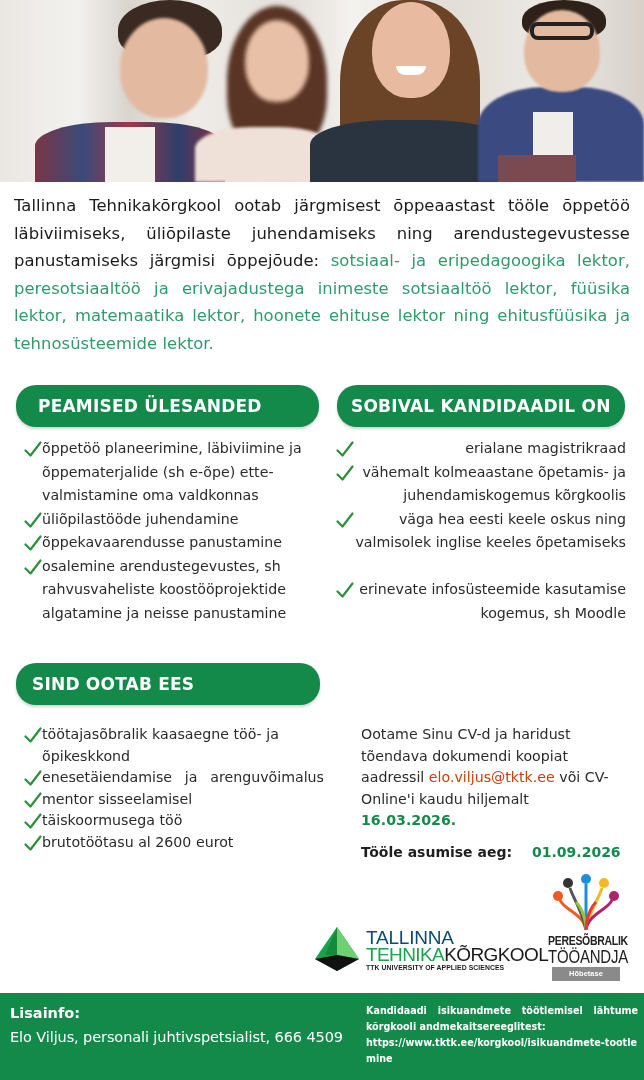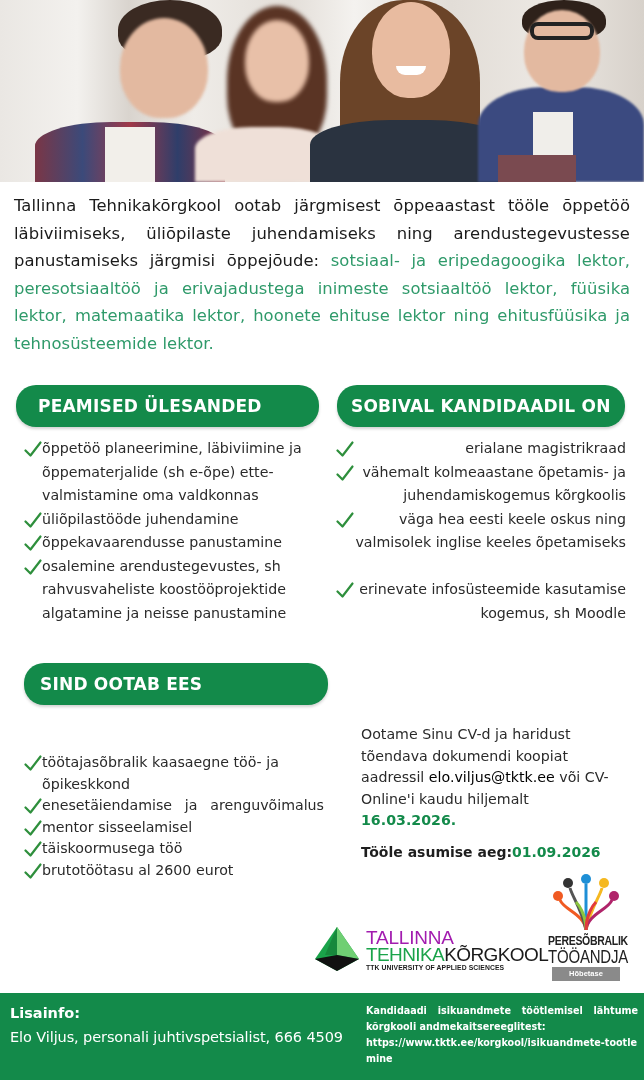--- a/index.html
+++ b/index.html
@@ -26,29 +26,29 @@
           font-weight: bold; font-size: 17px; display: flex; align-items: center; padding-left: 22px; letter-spacing: 0.2px;
           box-shadow: 0 2px 3px rgba(0,0,0,0.18); }
   .list { position: absolute; font-size: 14.2px; line-height: 23.5px; color: #2a2a2a; }
   .list .item { position: relative; padding-left: 18px; }
   .list .item .check { position: absolute; left: 0; top: 3px; width: 18px; height: 18px; }
   .list .item.justify { text-align: justify; text-align-last: justify; }
   .list .sub { padding-left: 18px; }
   .spacer { height: 23.5px; }
 
   .apply { position: absolute; left: 361px; top: 724px; width: 250px; font-size: 14.2px; line-height: 21.5px; color: #2a2a2a; }
-  .apply .email { color: #000000; }
+  .apply .email { color: #c2410c; }
   .apply .deadline { color: #138a4a; font-weight: bold; }
   .start { position: absolute; left: 361px; top: 844px; font-size: 14px; font-weight: bold; color: #1e1e1e; }
-  .start .date { color: #138a4a; margin-left: 0; }
+  .start .date { color: #138a4a; margin-left: 20px; }
 
   
   .ttk-logo { position: absolute; left: 313px; top: 925px; width: 230px; height: 52px; }
   .ttk-tri { position: absolute; left: 0; top: 0; width: 48px; height: 48px; }
-  .ttk-text1 { position: absolute; left: 53px; top: 3px; font-family: "Liberation Sans", sans-serif; font-size: 19px; line-height: 19px; color: #a21caf; letter-spacing: -0.2px; }
+  .ttk-text1 { position: absolute; left: 53px; top: 3px; font-family: "Liberation Sans", sans-serif; font-size: 19px; line-height: 19px; color: #0c4a6e; letter-spacing: -0.2px; }
   .ttk-text2 { position: absolute; left: 53px; top: 20px; font-family: "Liberation Sans", sans-serif; font-size: 19px; line-height: 19px; letter-spacing: -0.6px; }
   .ttk-text2 .g { color: #1aa34a; }
   .ttk-text2 .k { color: #1a1a1a; }
   .ttk-text3 { position: absolute; left: 53px; top: 39px; font-family: "Liberation Sans", sans-serif; font-size: 6.8px; font-weight: bold; color: #1a1a1a; letter-spacing: 0.1px; white-space: nowrap; }
 
   .pt-logo { position: absolute; left: 548px; top: 874px; width: 76px; height: 108px; }
   .pt-art { position: absolute; left: 2px; top: 0; width: 72px; height: 56px; }
   .pt-t1 { position: absolute; left: 0; top: 58px; width: 76px; text-align: center; font-family: "Liberation Sans", sans-serif;
            font-weight: bold; font-size: 10.5px; color: #222; letter-spacing: -0.3px; transform: scaleY(1.25); transform-origin: top; }
   .pt-t2 { position: absolute; left: 0; top: 72px; width: 76px; text-align: center; font-family: "Liberation Sans", sans-serif;
@@ -139,24 +139,24 @@
       </svg><span>vähemalt kolmeaastane õpetamis- ja juhendamiskogemus kõrgkoolis</span></div>
   <div class="item"><svg class="check" viewBox="0 0 18 18">
         <use href="#chk"></use>
       </svg><span>väga hea eesti keele oskus ning valmisolek inglise keeles õpetamiseks</span></div>
   <div class="spacer"></div>
   <div class="item"><svg class="check" viewBox="0 0 18 18">
         <use href="#chk"></use>
       </svg><span>erinevate infosüsteemide kasutamise kogemus, sh Moodle</span></div>
 </div>
 
-<div class="pill" style="left:24px;top:663px;width:304px;padding-left:16px;">
+<div class="pill" style="left:16px;top:663px;width:304px;padding-left:16px;">
   <span>SIND OOTAB EES</span>
 </div>
-<div class="list" style="left:24px;top:752px;width:300px;line-height:21.5px;">
+<div class="list" style="left:24px;top:724px;width:300px;line-height:21.5px;">
   <div class="item"><svg class="check" viewBox="0 0 18 18" style="top:2px">
         <use href="#chk"></use>
       </svg><span>töötajasõbralik kaasaegne töö- ja õpikeskkond</span></div>
   <div class="item justify"><svg class="check" viewBox="0 0 18 18" style="top:2px">
         <use href="#chk"></use>
       </svg><span>enesetäiendamise ja arenguvõimalus</span></div>
   <div class="item"><svg class="check" viewBox="0 0 18 18" style="top:2px">
         <use href="#chk"></use>
       </svg><span>mentor sisseelamisel</span></div>
   <div class="item"><svg class="check" viewBox="0 0 18 18" style="top:2px">

